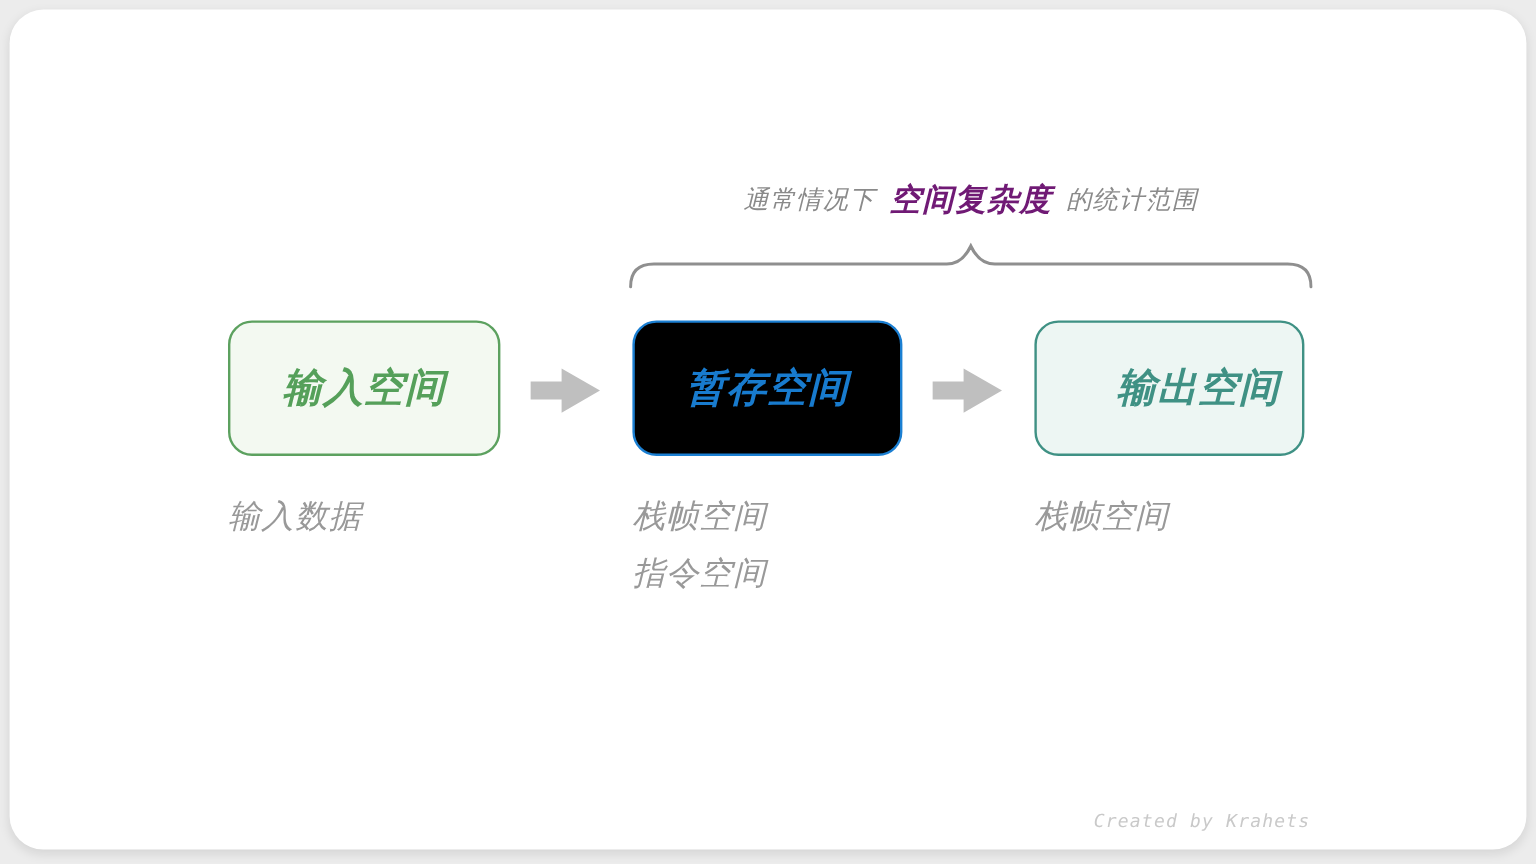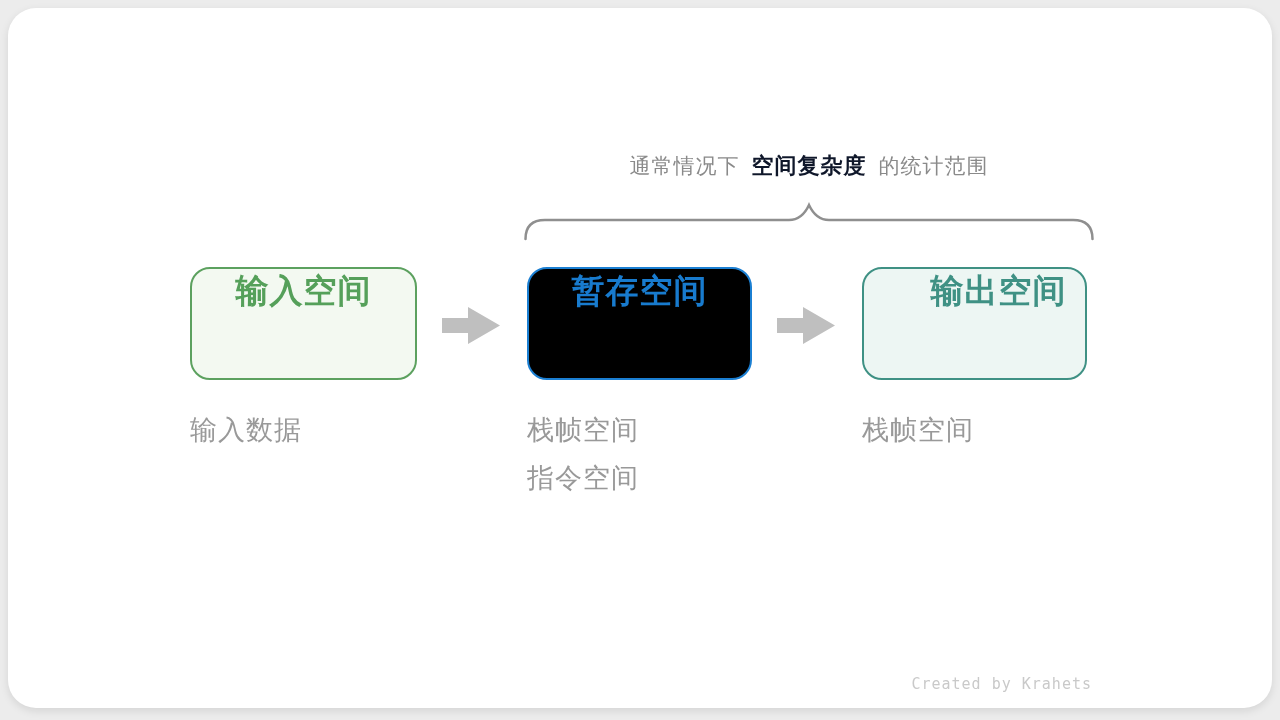--- a/index.html
+++ b/index.html
@@ -8,20 +8,21 @@
     width: 1280px;
     height: 720px;
     font-family: "Liberation Sans", "DejaVu Sans", sans-serif;
     background: #ececec;
     overflow: hidden;
   }
   .canvas {
     position: relative;
     width: 1132px;
     height: 720px;
+    font-style: italic;
   }
   .card {
     position: absolute;
     left: 8px;
     top: 8px;
     width: 1264px;
     height: 700px;
     background: #ffffff;
     border-radius: 28px;
     box-shadow: 0 3px 9px rgba(0,0,0,0.10);
@@ -36,43 +37,43 @@
     justify-content: center;
     align-items: center;
     white-space: nowrap;
   }
   .caption .cap-regular {
     font-size: 21px;
     color: #8a8a8a;
     letter-spacing: 1px;
   }
   .caption .cap-bold {
-    font-size: 22px;
+    font-size: 26px;
     font-weight: bold;
-    color: #0f172a;
+    color: #701a75;
     margin: 0 12px;
     letter-spacing: 1px;
   }
   .brace-wrap {
     position: absolute;
     left: 524px;
     top: 202px;
     width: 570px;
     height: 40px;
   }
   .box {
     position: absolute;
     top: 267px;
     height: 113px;
     border-radius: 20px;
     border-style: solid;
     border-width: 2.5px;
     box-sizing: border-box;
     display: flex;
-    align-items: flex-start;
+    align-items: center;
     justify-content: center;
   }
   .box .box-label {
     font-size: 33px;
     font-weight: bold;
     letter-spacing: 1px;
   }
   .box-input  { left: 190px; width: 227px; }
   .box-temp   { left: 527px; width: 225px; }
   .box-output { left: 862px; width: 225px; }

